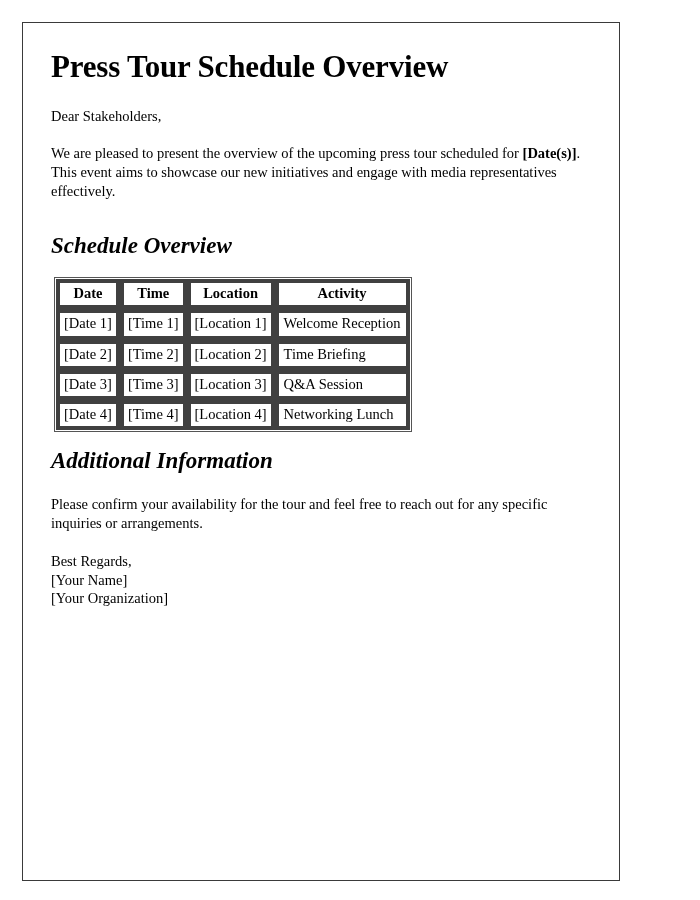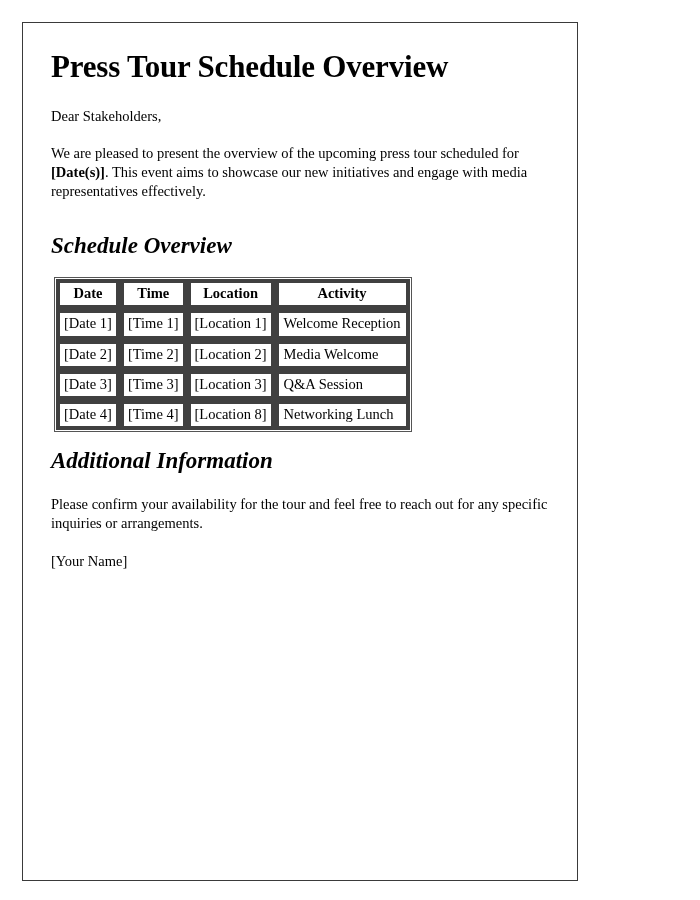--- a/index.html
+++ b/index.html
@@ -15,21 +15,21 @@
     font-family: "Liberation Serif", "DejaVu Serif", serif;
     color: #000000;
     -webkit-font-smoothing: antialiased;
   }
 
   
   .page-frame {
     position: absolute;
     left: 22px;
     top: 22px;
-    width: 556px;
+    width: 598px;
     height: 859px;
     border: 1px solid #3a3a3a;
     background: #ffffff;
     box-sizing: border-box;
   }
   .page-body {
     padding: 26px 28px 0 28px;
   }
 
   
@@ -139,40 +139,42 @@
         <tr>
           <td>[Date 1]</td>
           <td>[Time 1]</td>
           <td>[Location 1]</td>
           <td class="col-activity">Welcome Reception</td>
         </tr>
         <tr>
           <td>[Date 2]</td>
           <td>[Time 2]</td>
           <td>[Location 2]</td>
-          <td class="col-activity">Media Welcome</td>
+          <td class="col-activity">Time Briefing</td>
         </tr>
         <tr>
           <td>[Date 3]</td>
           <td>[Time 3]</td>
           <td>[Location 3]</td>
           <td class="col-activity">Q&amp;A Session</td>
         </tr>
         <tr>
           <td>[Date 4]</td>
           <td>[Time 4]</td>
-          <td>[Location 8]</td>
+          <td>[Location 4]</td>
           <td class="col-activity">Networking Lunch</td>
         </tr>
       </tbody>
     </table>
 
     <h2 class="section-heading tight">Additional Information</h2>
 
     <p class="para wide">Please confirm your availability for the tour and feel free to reach out for any specific inquiries or arrangements.</p>
 
 
     <div class="signature">
+      <div>Best Regards,</div>
       <div>[Your Name]</div>
+      <div>[Your Organization]</div>
     </div>
 
   </div>
 </div>
 
 </body></html>

